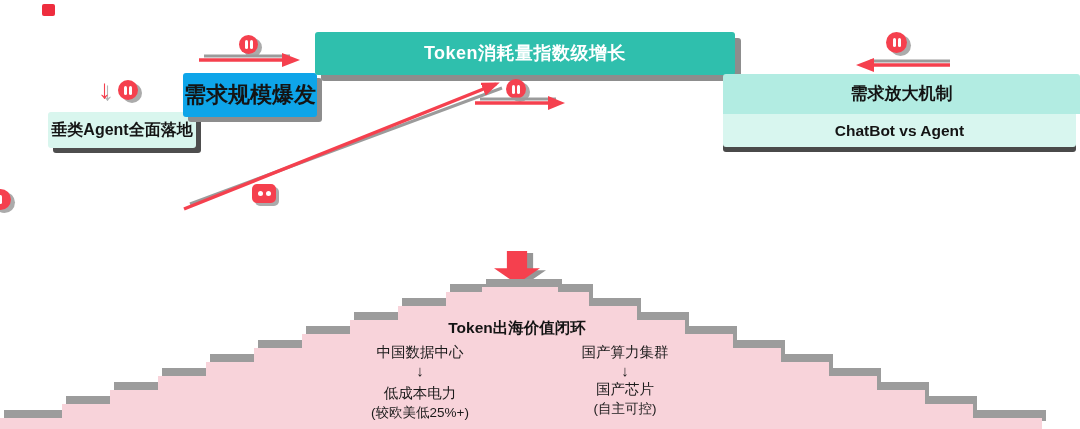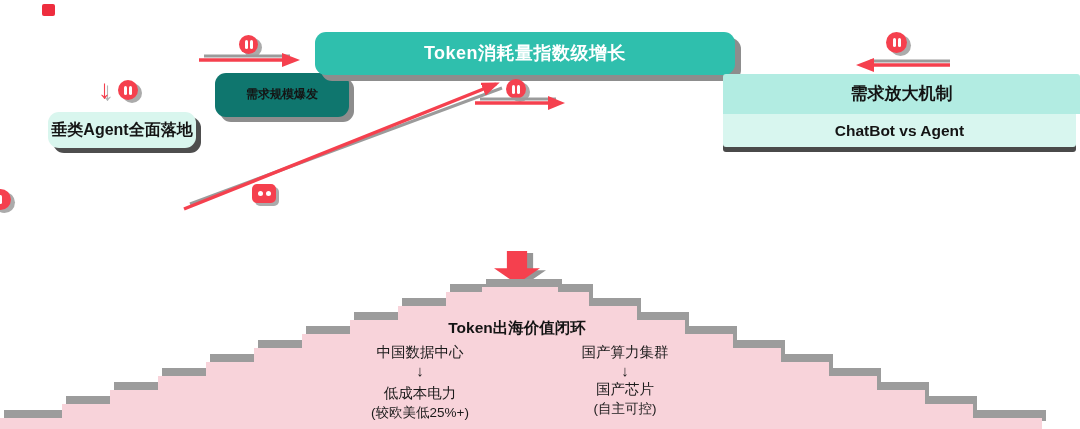--- a/index.html
+++ b/index.html
@@ -4,27 +4,27 @@
 <style>
   html,body{margin:0;padding:0;background:#fff;}
   *{box-sizing:border-box;}
   #stage{
     position:relative;width:1080px;height:429px;overflow:hidden;background:#ffffff;
     font-family:"Liberation Sans","DejaVu Sans",sans-serif;color:#161616;
   }
   .abs{position:absolute;}
   .box{
     position:absolute;display:flex;align-items:center;justify-content:center;
-    font-weight:bold;color:#141414;border-radius:11px;text-align:center;line-height:1.15;
+    font-weight:bold;color:#141414;border-radius:3px;text-align:center;line-height:1.15;
   }
   .teal-header{
     background:#2fbfad;color:#ffffff;font-size:18px;letter-spacing:.5px;
     box-shadow:6px 6px 0 #8d8d8d;
   }
-  .box-mint{background:#0f766e;font-size:12px;box-shadow:5px 5px 0 #8d8d8d;margin-left:32px;}
+  .box-mint{background:#0ea5e9;font-size:22px;box-shadow:5px 5px 0 #8d8d8d;}
   .box-mint-light{background:#d9f6ee;font-size:16px;box-shadow:5px 5px 0 #4e4e4e;}
   .box-right-top{background:#b2ece2;font-size:17px;border-radius:3px 3px 0 0;}
   .box-right-bottom{background:#d8f6ef;font-size:15.5px;border-radius:0 0 3px 3px;box-shadow:0 5px 0 #4a4a4a;}
   .badge{
     position:absolute;background:#f5404e;border-radius:50%;
     display:flex;align-items:center;justify-content:center;gap:2px;
     box-shadow:4px 3px 0 #ababab;
   }
   .badge .bar{width:3px;height:9px;background:#fff;border-radius:1.5px;}
   .badge-sq{

